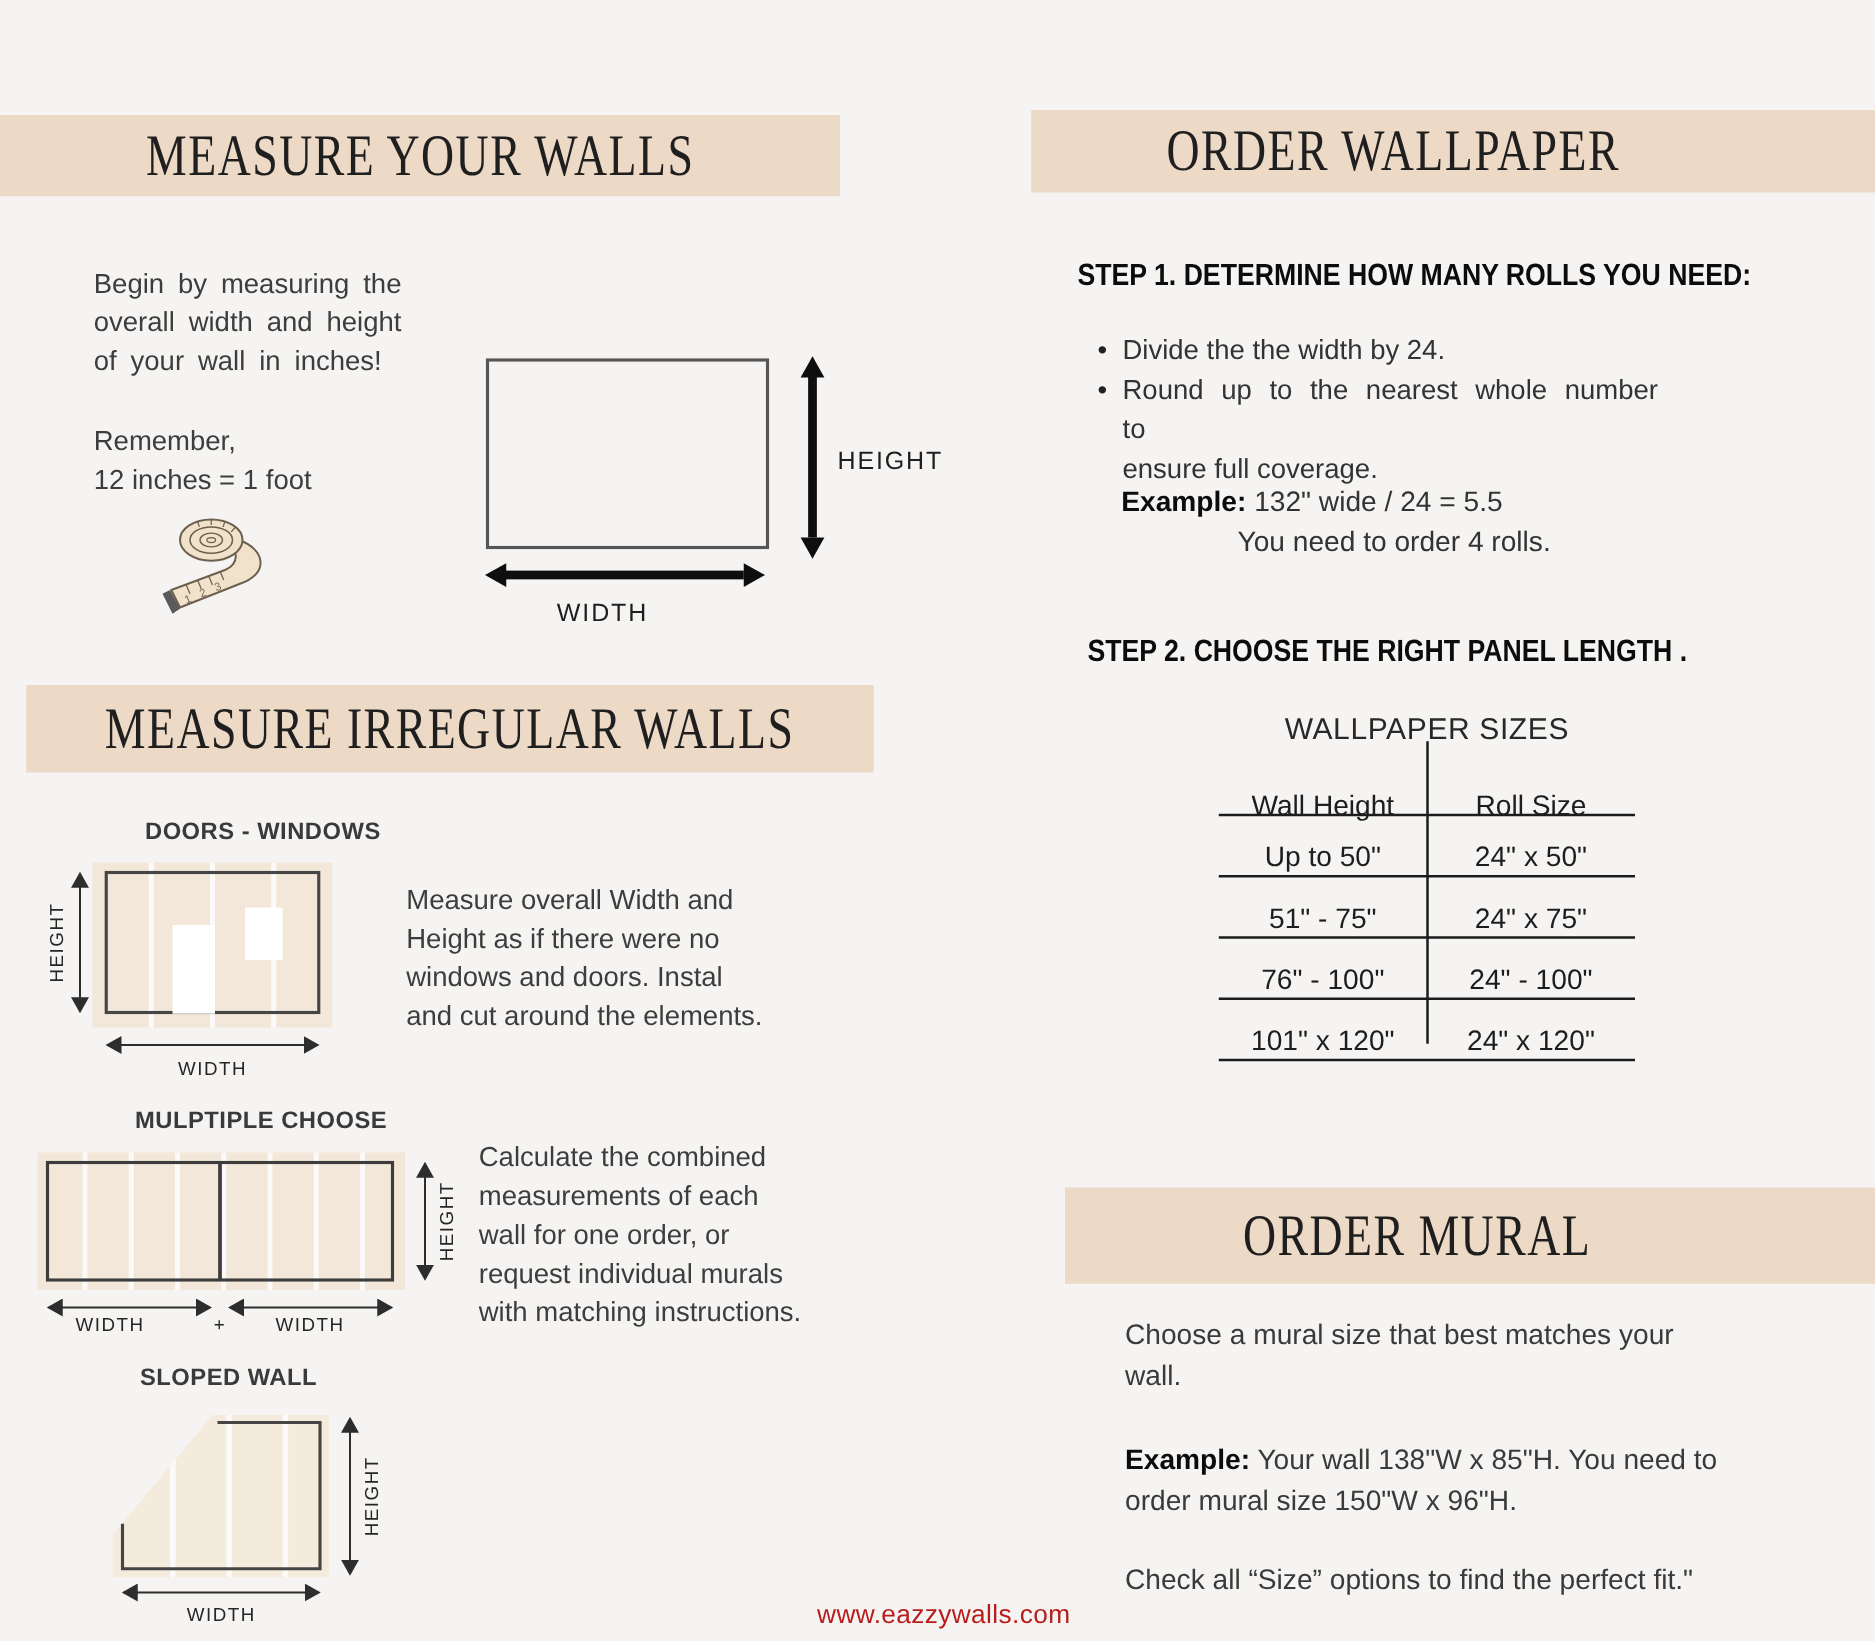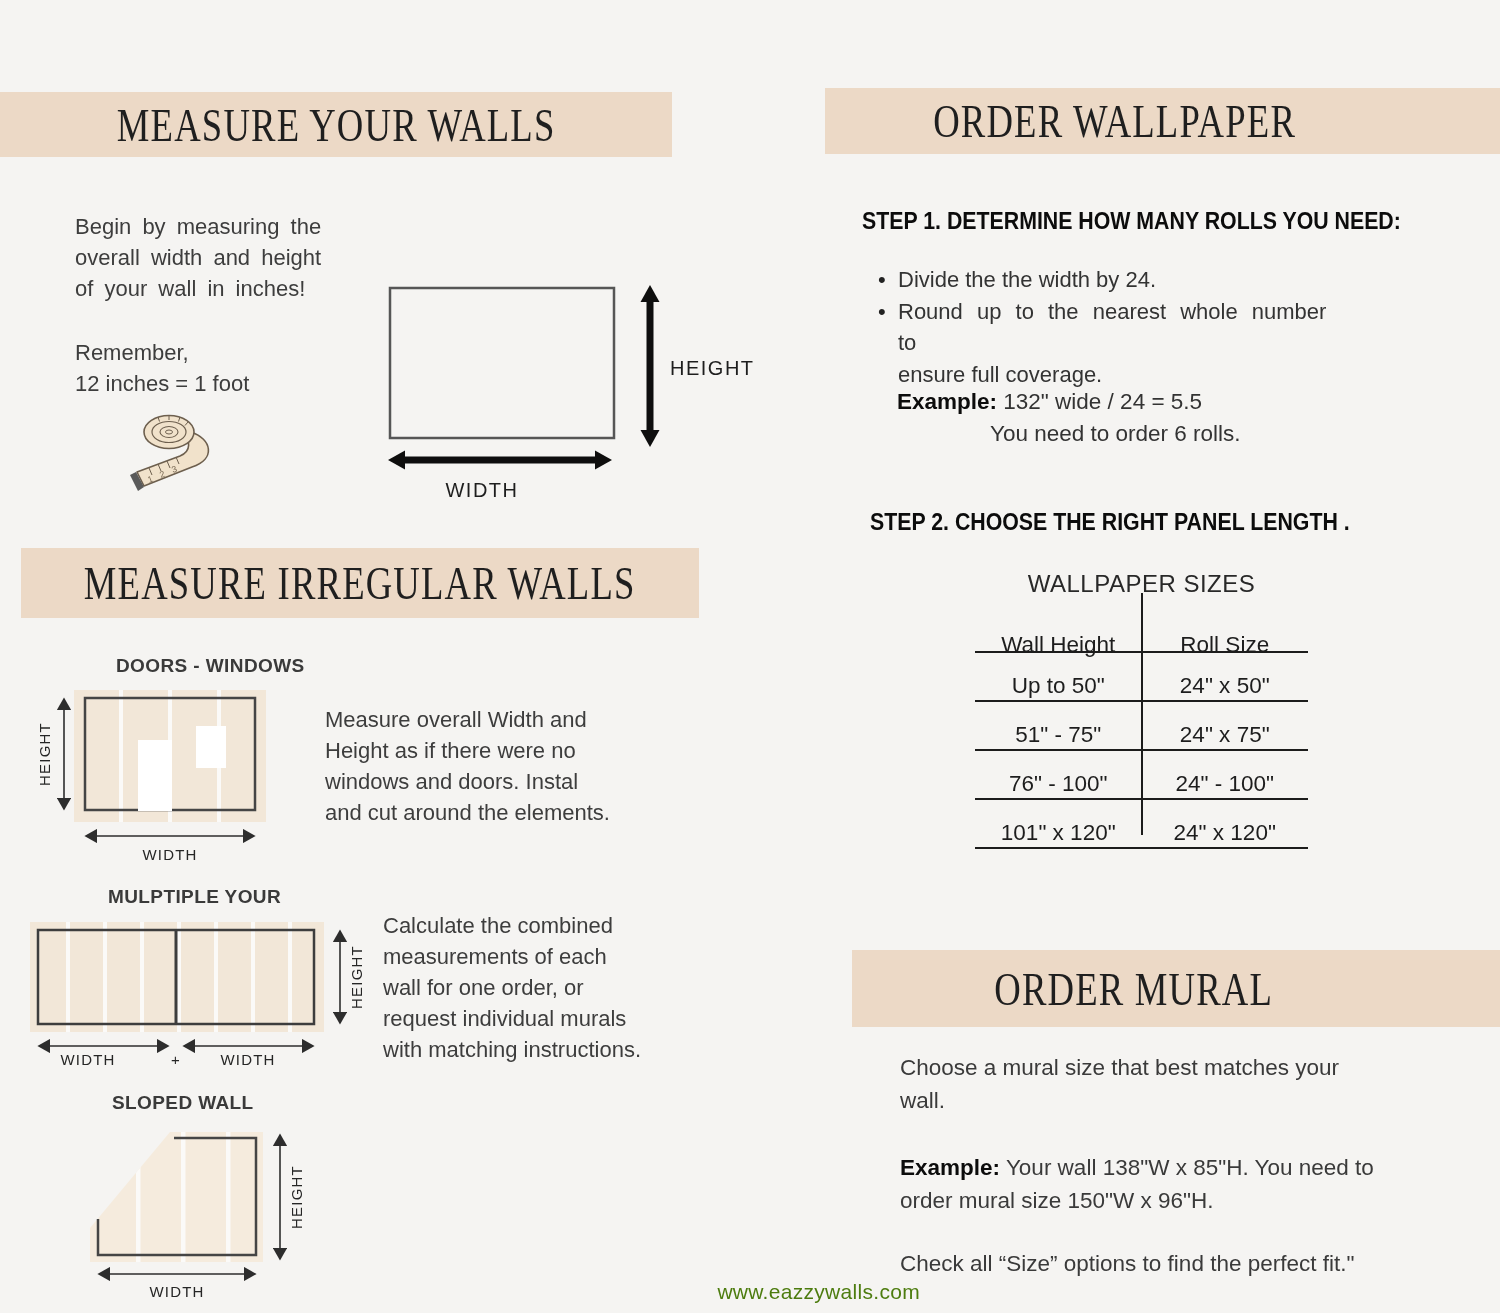--- a/index.html
+++ b/index.html
@@ -65,21 +65,21 @@
   .wtable{position:absolute;color:#1d1d1d;font-size:22.5px;}
   .t-head{display:flex;height:38px;border-bottom:2px solid #1c1c1c;}
   .t-row{display:flex;height:47px;border-bottom:2px solid #1c1c1c;align-items:center;}
   .t-cell{width:50%;text-align:center;margin-top:19px;}
   .t-vline{position:absolute;left:166px;top:-20px;width:2px;height:242px;background:#1c1c1c;}
   .mural-para{font-size:22.5px;line-height:32.5px;color:#3a3a3a;white-space:pre-line;}
   .mural-example{font-size:22.5px;line-height:32.5px;color:#3a3a3a;}
   .mural-example b{color:#0c0c0c;}
   .mural-example .mx{white-space:pre-line;}
   .footer{
-    font-size:21px;color:#4d7c0f;text-align:right;letter-spacing:0.3px;
+    font-size:21px;color:#b91c1c;text-align:center;letter-spacing:0.3px;
   }
   svg text{font-family:"Liberation Sans", sans-serif;}
   .dlabel{font-size:15px;letter-spacing:1.2px;fill:#262626;}
   .dlabel-big{font-size:20px;letter-spacing:1.5px;fill:#1e1e1e;}
 </style>
 </head>
 <body>
 
 <div class="page">
 
@@ -153,21 +153,21 @@
     <text class="dlabel" x="12" y="70" text-anchor="middle" transform="rotate(-90 12 70)">HEIGHT</text>
     <line x1="48" y1="152" x2="216" y2="152" stroke="#2d2d2d" stroke-width="1.6" marker-start="url(#ah-d)" marker-end="url(#ah-d)"></line>
     <text class="dlabel" x="132" y="176" text-anchor="middle">WIDTH</text>
   </svg>
 
   <div class="abs para" style="left:325px;top:694px;width:380px;">Measure overall Width and
 Height as if there were no
 windows and doors. Instal
 and cut around the elements.</div>
 
-  <div class="abs mini-label" style="left:108px;top:886px;">MULPTIPLE YOUR</div>
+  <div class="abs mini-label" style="left:108px;top:886px;">MULPTIPLE CHOOSE</div>
 
   <svg class="abs" style="left:22px;top:916px;" width="356" height="152" viewBox="0 0 356 152">
     <defs>
       <marker id="ah-m" markerWidth="9" markerHeight="9" refX="7" refY="4.5" orient="auto-start-reverse">
         <path d="M0,0 L8,4.5 L0,9 Z" fill="#2d2d2d"></path>
       </marker>
     </defs>
     <rect x="8" y="6" width="294" height="110" fill="#f2e7d8"></rect>
     <rect x="44" y="6" width="4" height="110" fill="#fbfaf8"></rect>
     <rect x="81" y="6" width="4" height="110" fill="#fbfaf8"></rect>
@@ -228,21 +228,21 @@
     <div class="bullet">Divide the the width by 24.</div>
     <div class="bullet">
       <span class="ws-wide">Round up to the nearest whole number to</span>
       <span class="plain-line">ensure full coverage.</span>
     </div>
   </div>
 
   <div class="abs example" style="left:897px;top:386px;">
     <b>Example:</b>
     <span>132" wide / 24 = 5.5</span>
-    <span class="ex2">You need to order 6 rolls.</span>
+    <span class="ex2">You need to order 4 rolls.</span>
   </div>
 
   <div class="abs step-heading" style="left:870px;top:508px;">STEP 2. CHOOSE THE RIGHT PANEL LENGTH .</div>
 
   <div class="abs table-title" style="left:975px;top:570px;width:333px;">WALLPAPER SIZES</div>
 
   <div class="wtable" style="left:975px;top:613px;width:333px;">
     <div class="t-head">
       <div class="t-cell">Wall Height</div>
       <div class="t-cell">Roll Size</div>

